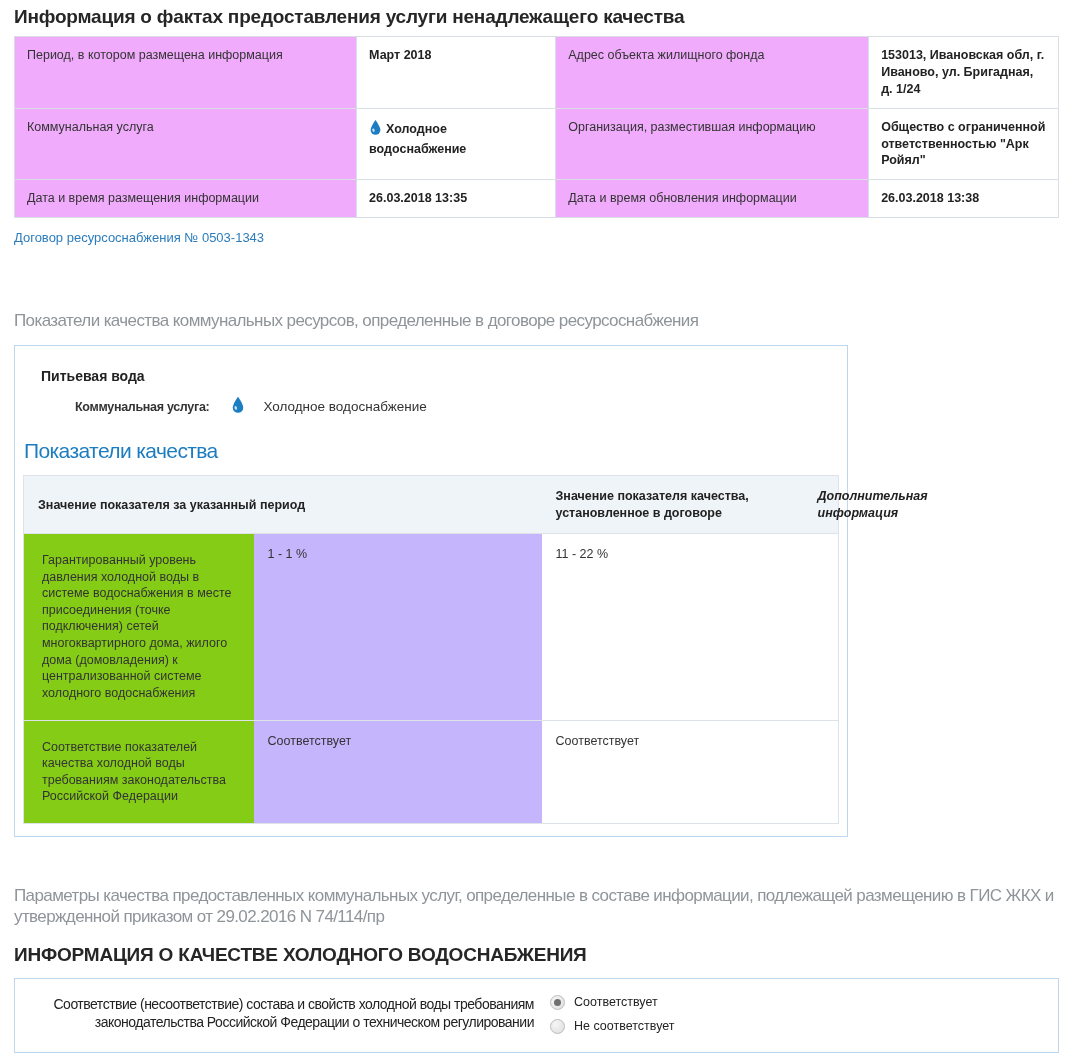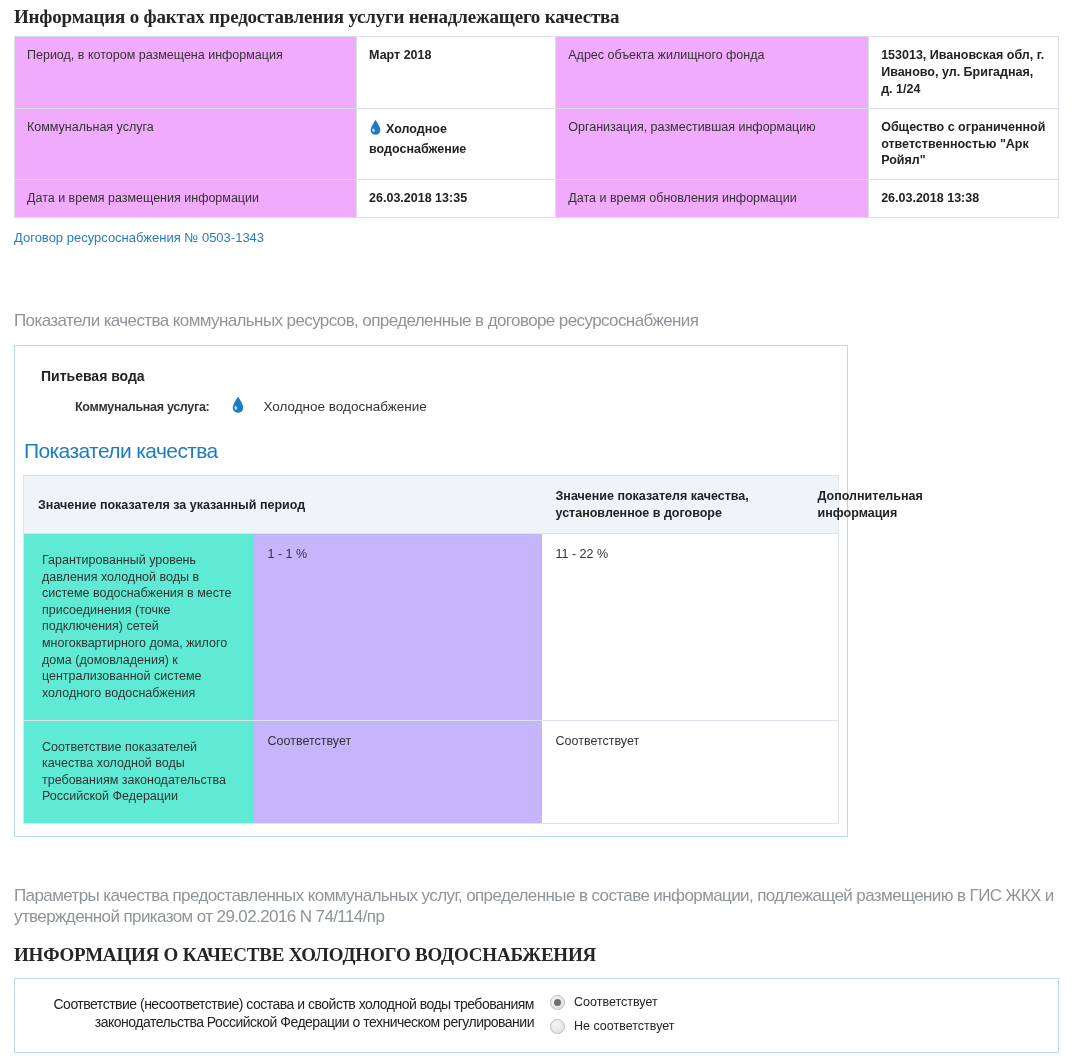--- a/index.html
+++ b/index.html
@@ -13,21 +13,20 @@
   }
   .page { padding: 4px 14px 0 14px; }
 
   
   .page-title {
     font-size: 19px;
     font-weight: bold;
     color: #262626;
     letter-spacing: -0.2px;
     margin: 2px 0 8px 0;
-    font-family: Liberation Serif, serif;
   }
 
   
   table.info-table {
     width: 1045px;
     border-collapse: collapse;
     font-size: 12.5px;
     table-layout: fixed;
   }
   .info-table td {
@@ -112,28 +111,28 @@
   }
   .quality-table th {
     background: #eff4f9;
     font-weight: bold;
     text-align: left;
     padding: 12px 14px;
     vertical-align: middle;
     line-height: 1.3;
     color: #222;
   }
-  .quality-table th.th-additional { text-align: right; }
+  .quality-table th.th-additional { text-align: right; font-style: italic; }
   .quality-table td {
     vertical-align: top;
     padding: 12px 14px;
     line-height: 1.33;
     border-top: 1px solid #dde3e9;
   }
-  .quality-table td.qt-name { background: #5eead4; padding: 18px 10px 18px 18px; }
+  .quality-table td.qt-name { background: #84cc16; padding: 18px 10px 18px 18px; }
   .quality-table td.qt-period { background: #c4b5fd; padding-top: 12px; }
   .qc-name { width: 230px; }
   .qc-period { width: 288px; }
   .qc-contract { width: 262px; }
   tr.q-row-1 td { height: 167px; }
   tr.q-row-2 td { height: 93px; }
 
   
   .form-row { display: flex; align-items: flex-start; }
   .form-label {

